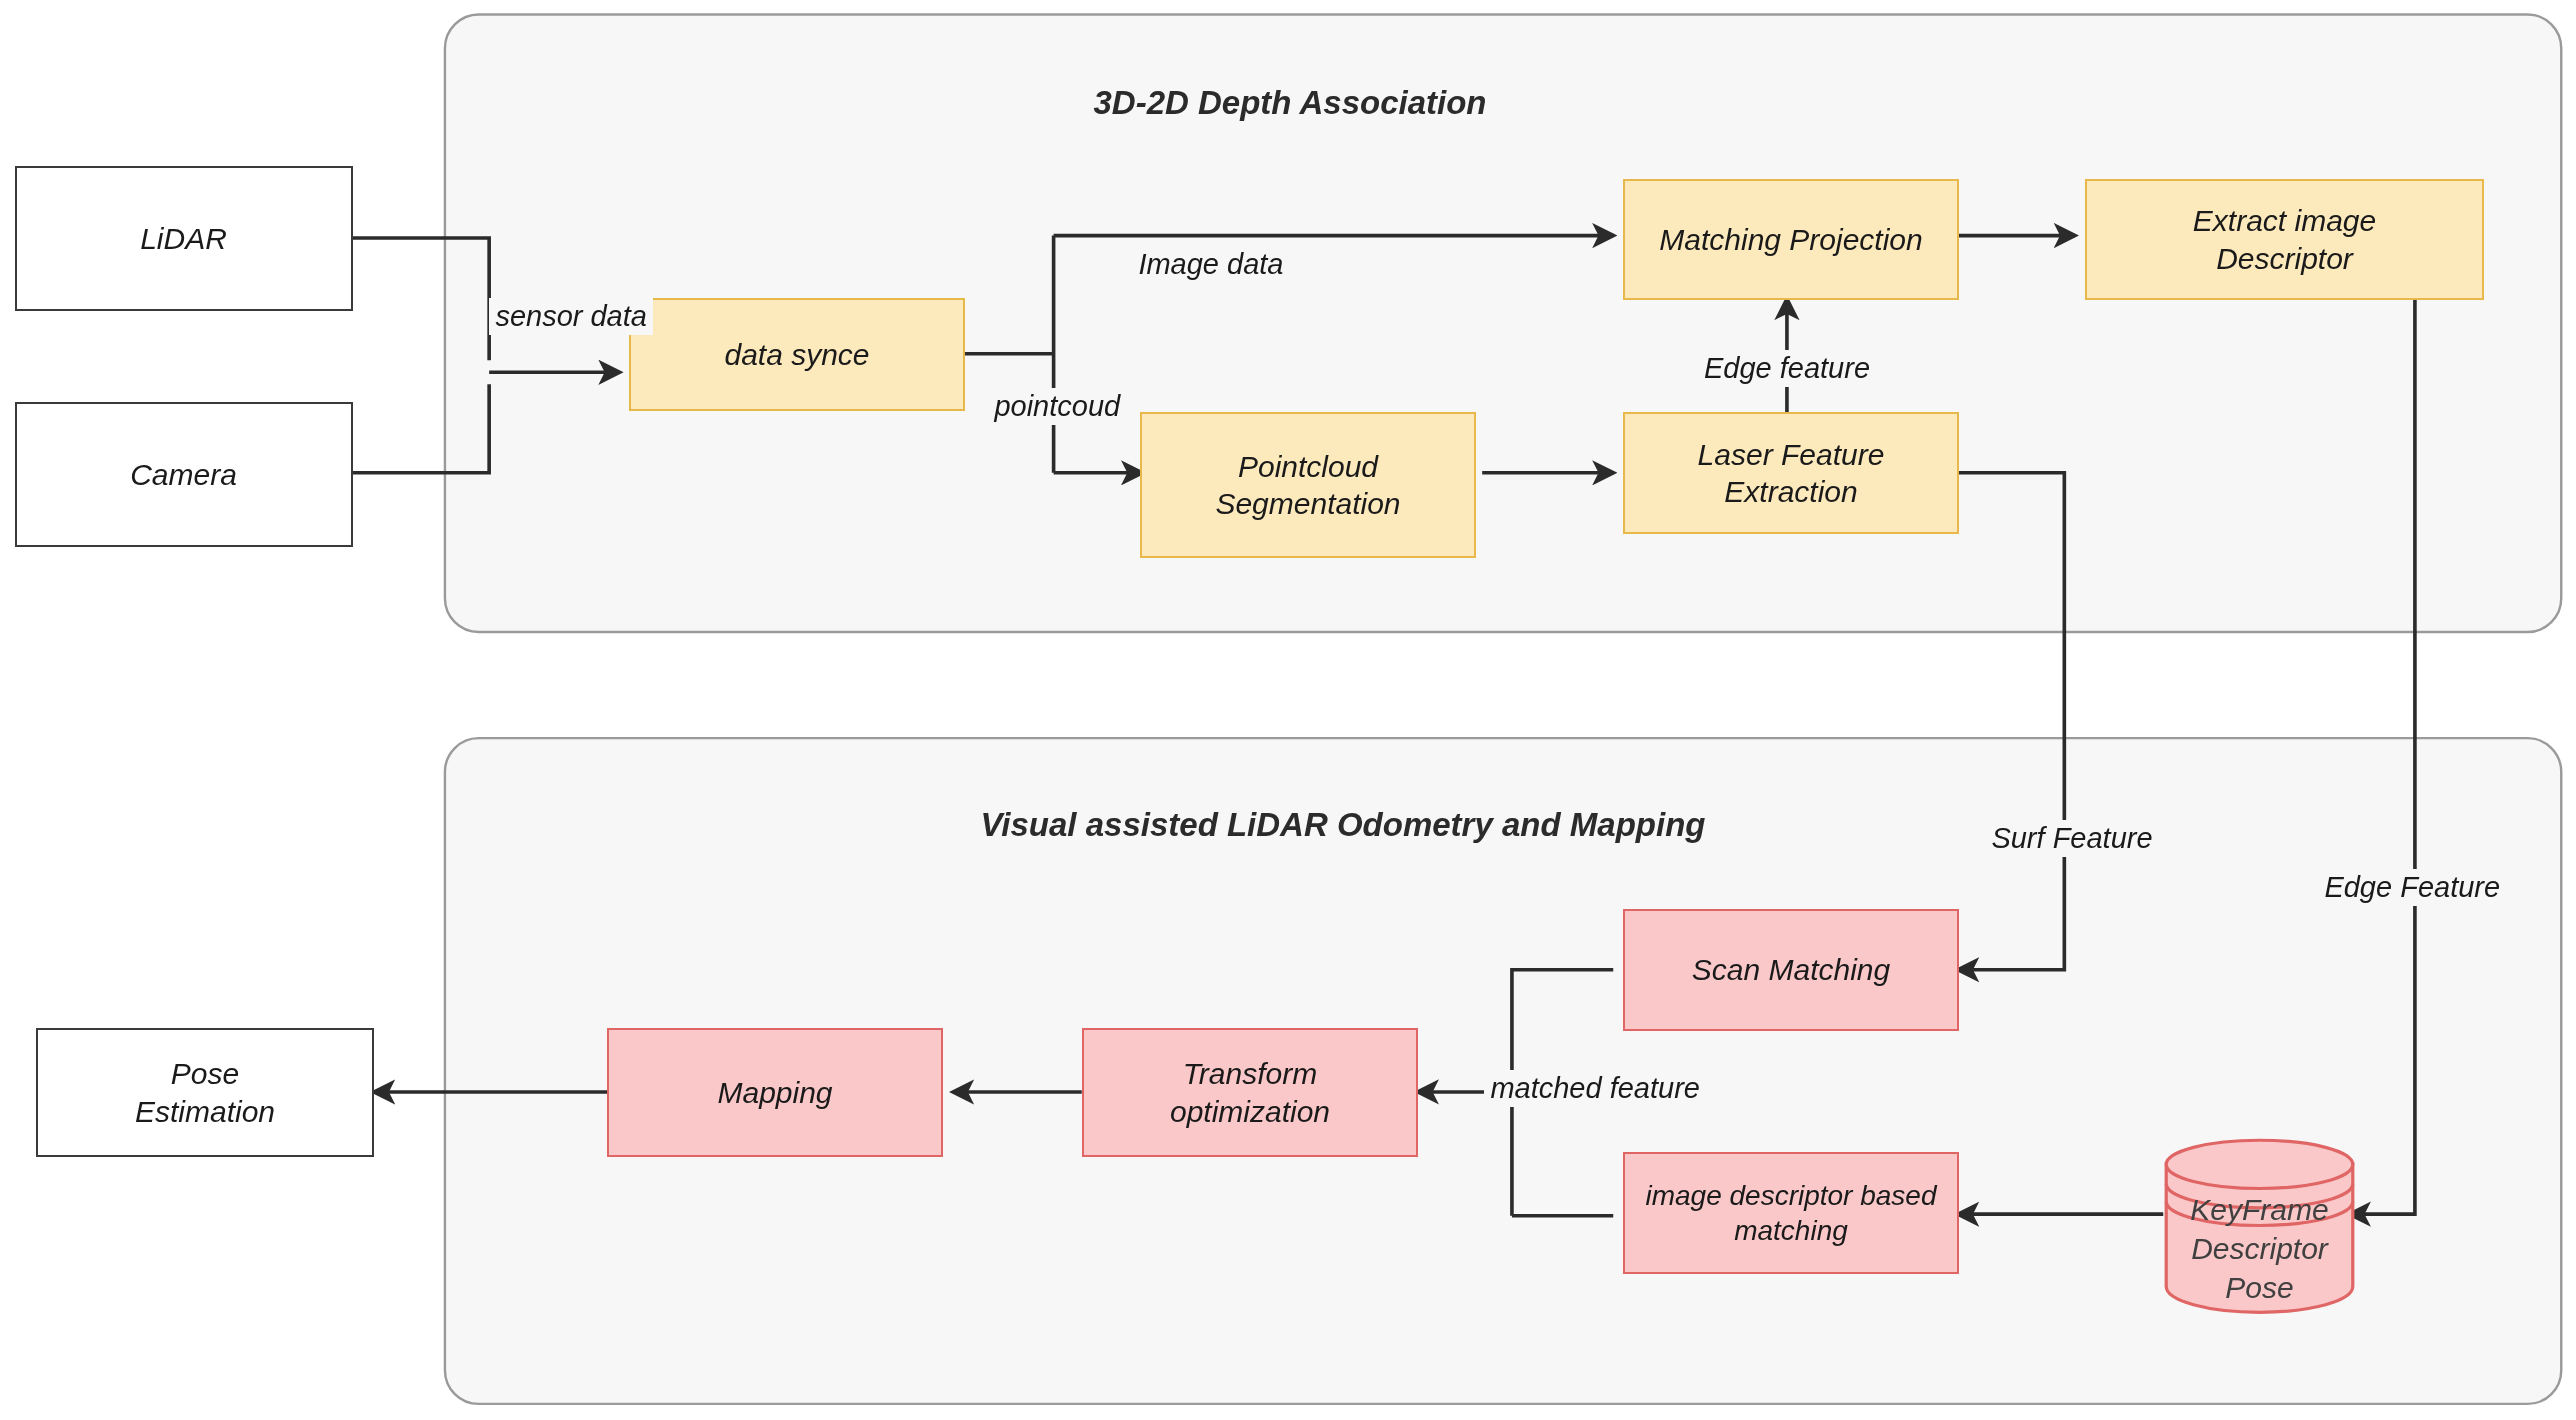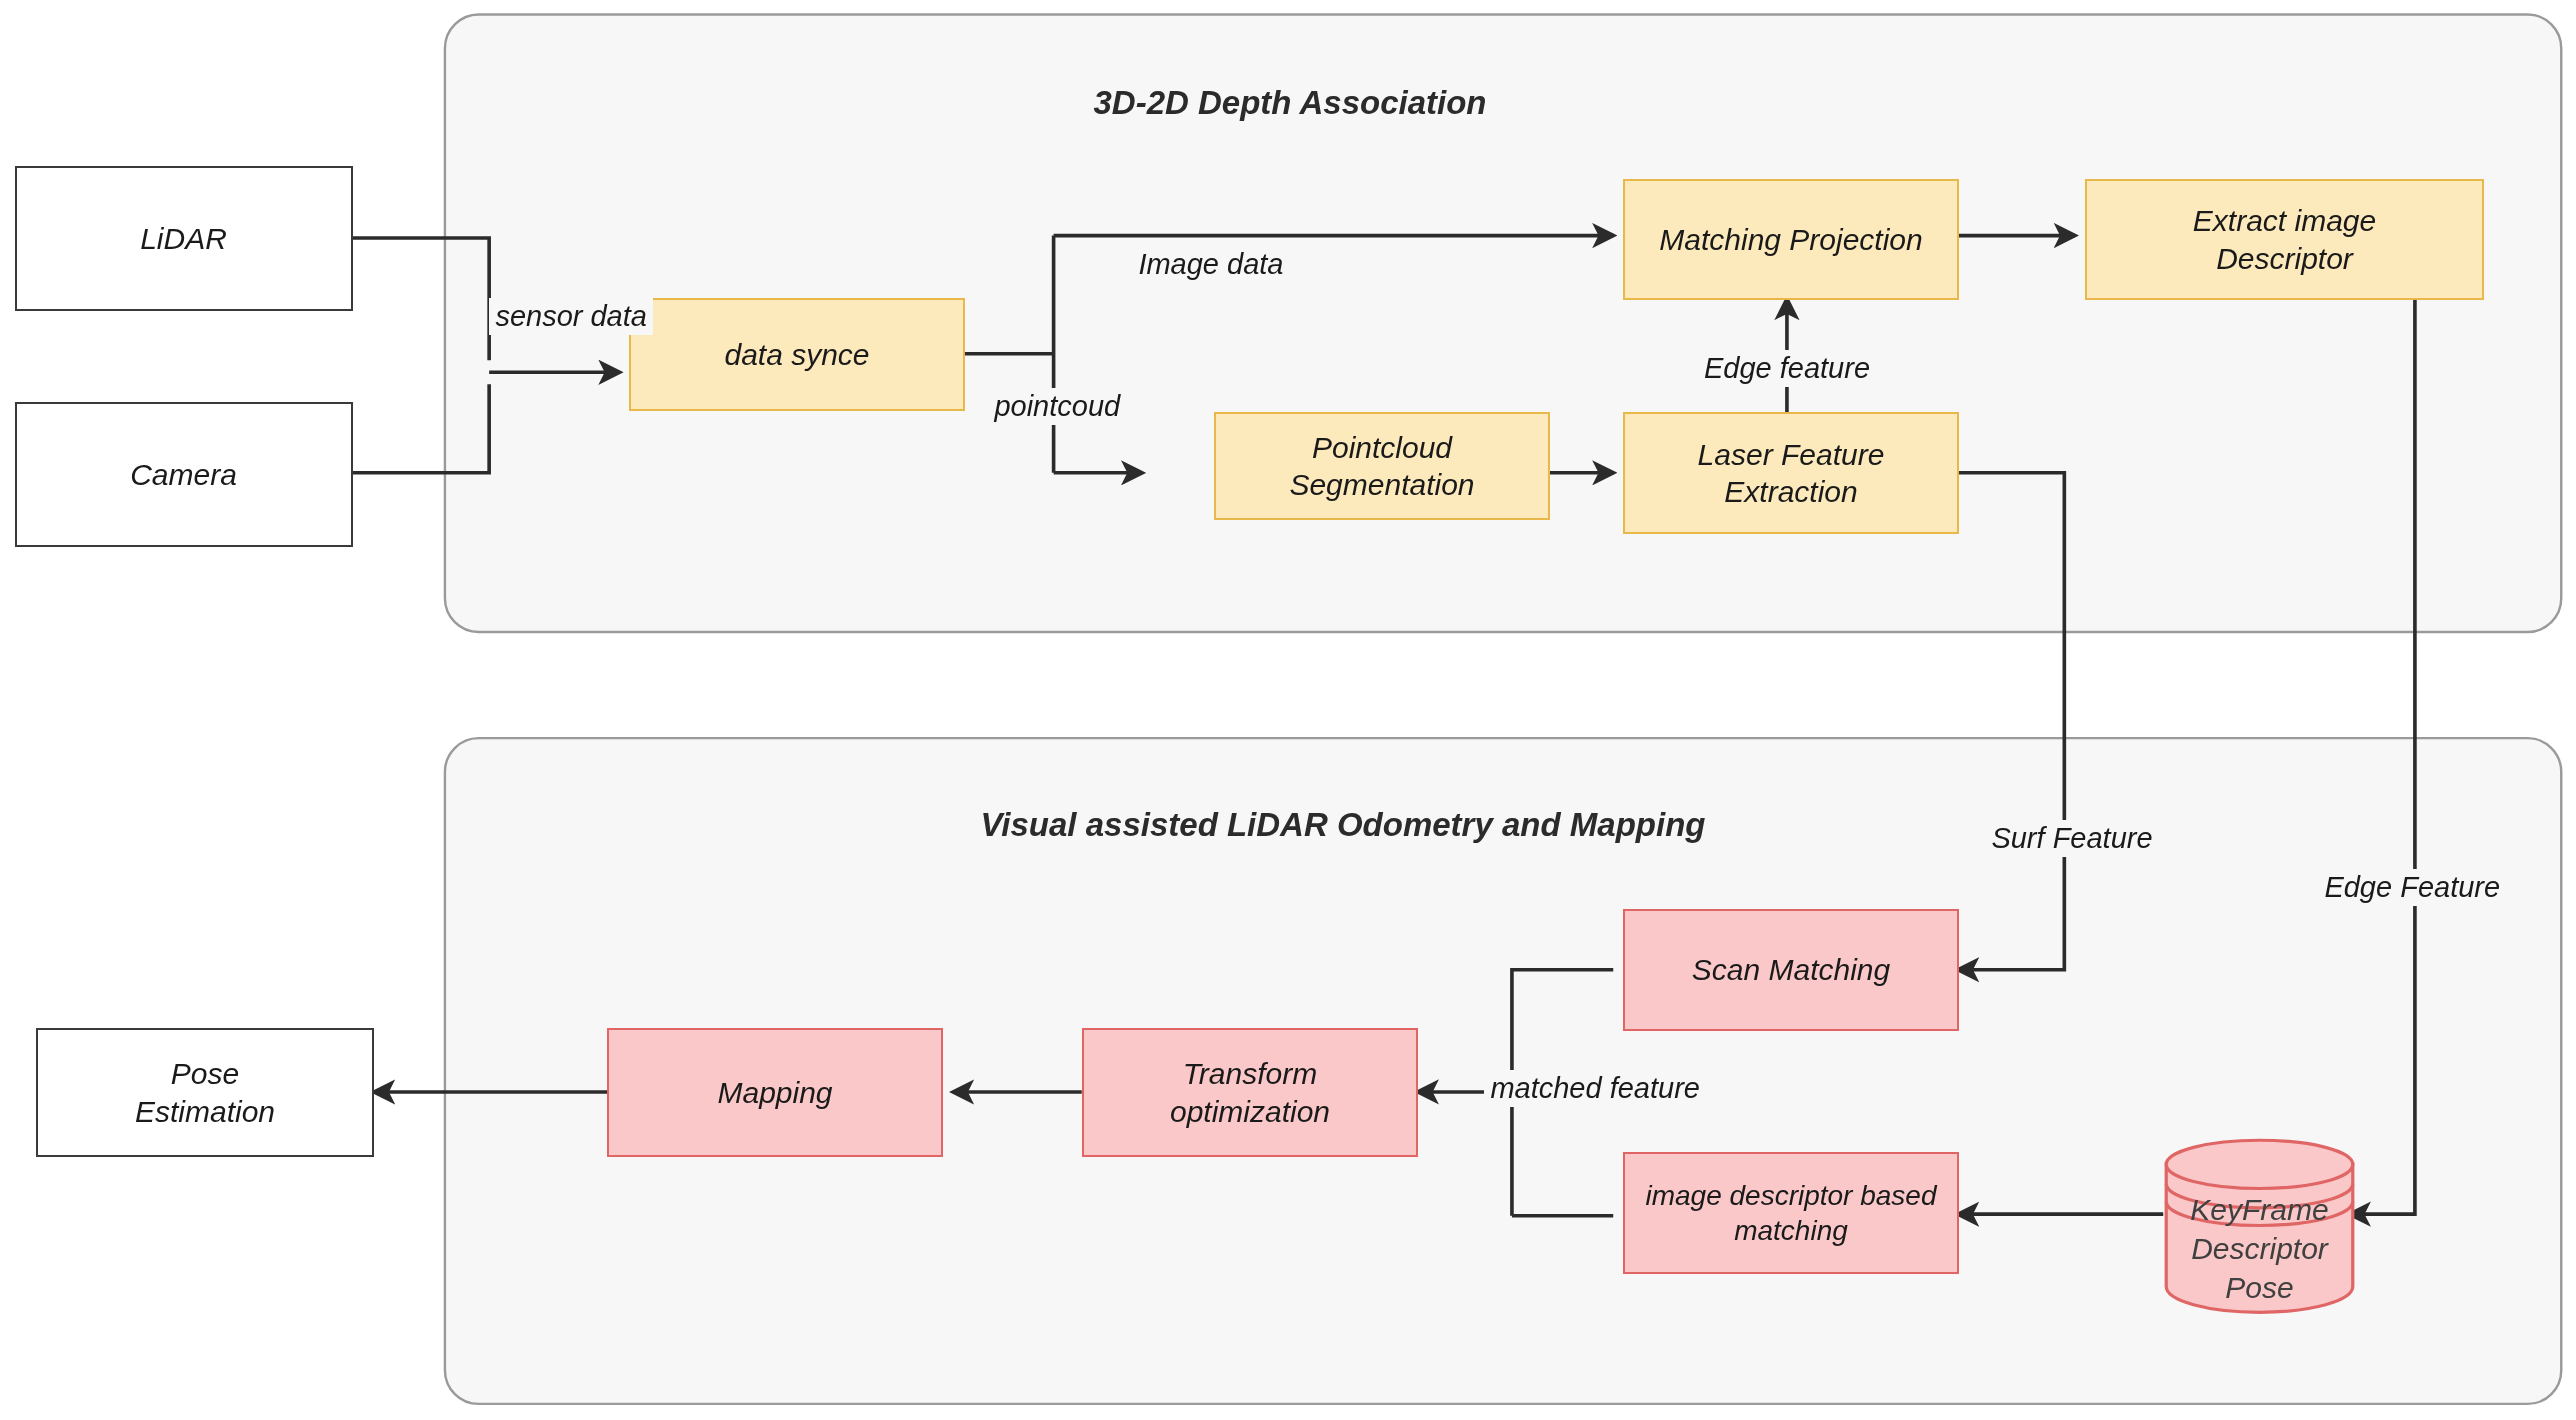--- a/index.html
+++ b/index.html
@@ -70,21 +70,21 @@
 
   <div class="grouptitle" style="left:1290px;top:84px;transform:translateX(-50%);">3D-2D Depth Association</div>
   <div class="grouptitle" style="left:1343px;top:806px;transform:translateX(-50%);">Visual assisted LiDAR Odometry and Mapping</div>
 
   <div class="node plain" style="left:14.5px;top:166px;width:338px;height:145px;">LiDAR</div>
 
   <div class="node plain" style="left:14.5px;top:402px;width:338px;height:145px;">Camera</div>
 
   <div class="node yellow" style="left:629px;top:298px;width:336px;height:113px;">data synce</div>
 
-  <div class="node yellow" style="left:1214px;top:412px;width:336px;height:108px;white-space:pre-line;">Pointcloud
+  <div class="node yellow" style="left:1140px;top:412px;width:336px;height:146px;white-space:pre-line;">Pointcloud
 Segmentation</div>
 
   <div class="node yellow" style="left:1623px;top:412px;width:336px;height:122px;white-space:pre-line;">Laser Feature
 Extraction</div>
 
   <div class="node yellow" style="left:1623px;top:179px;width:336px;height:121px;">Matching Projection</div>
 
   <div class="node yellow" style="left:2085px;top:179px;width:399px;height:121px;white-space:pre-line;">Extract image
 Descriptor</div>
 

